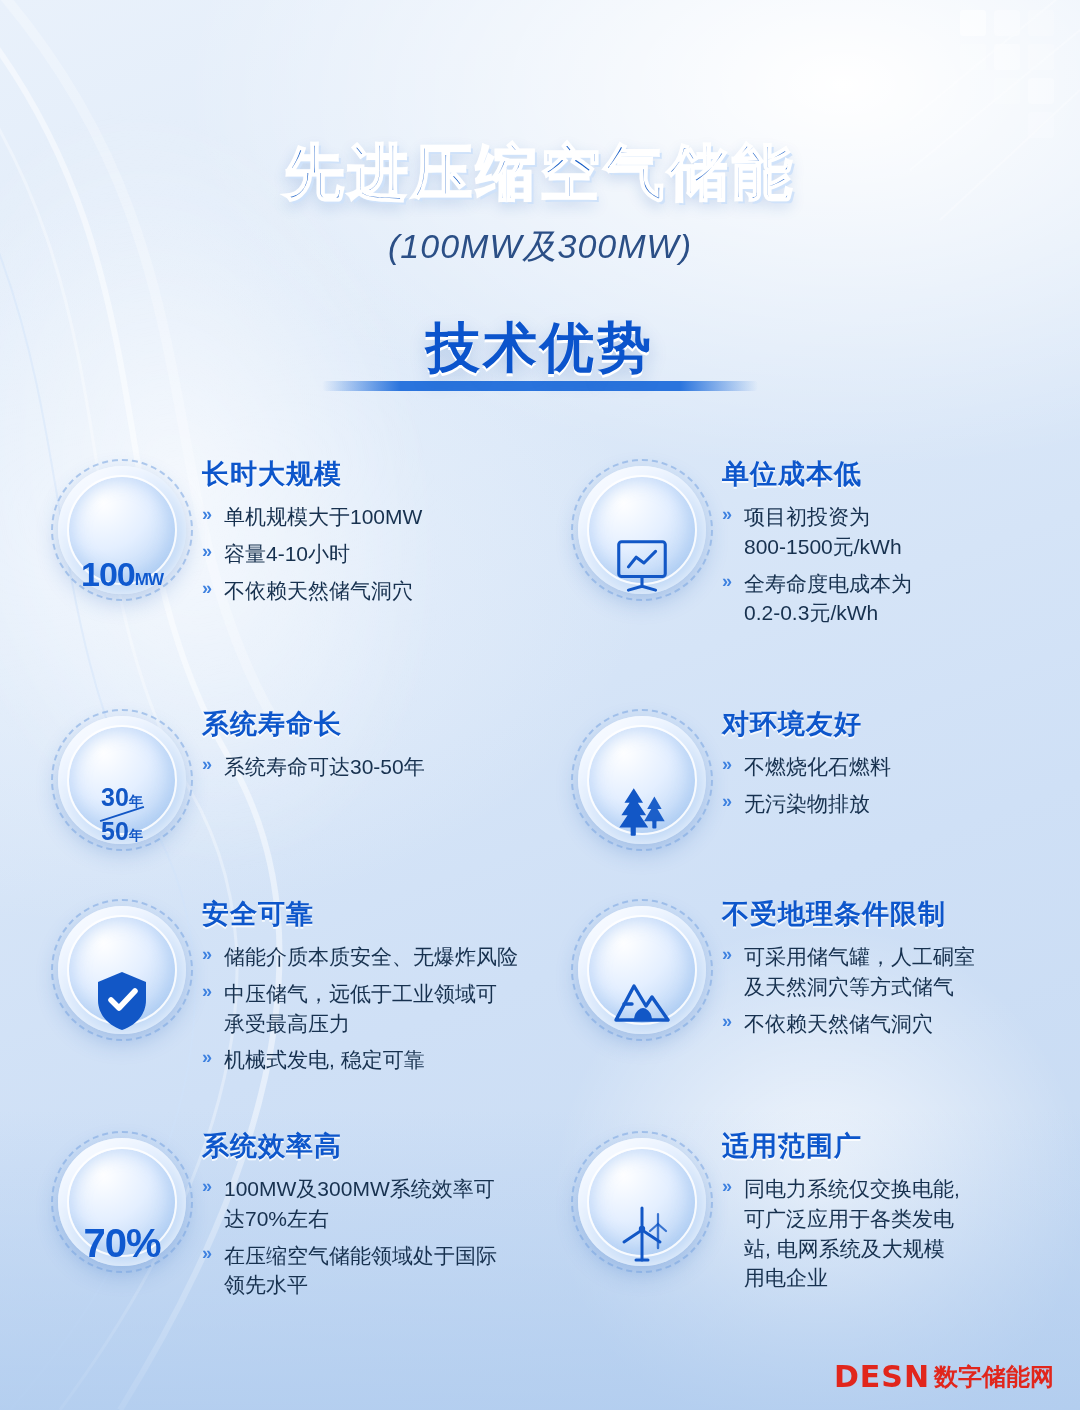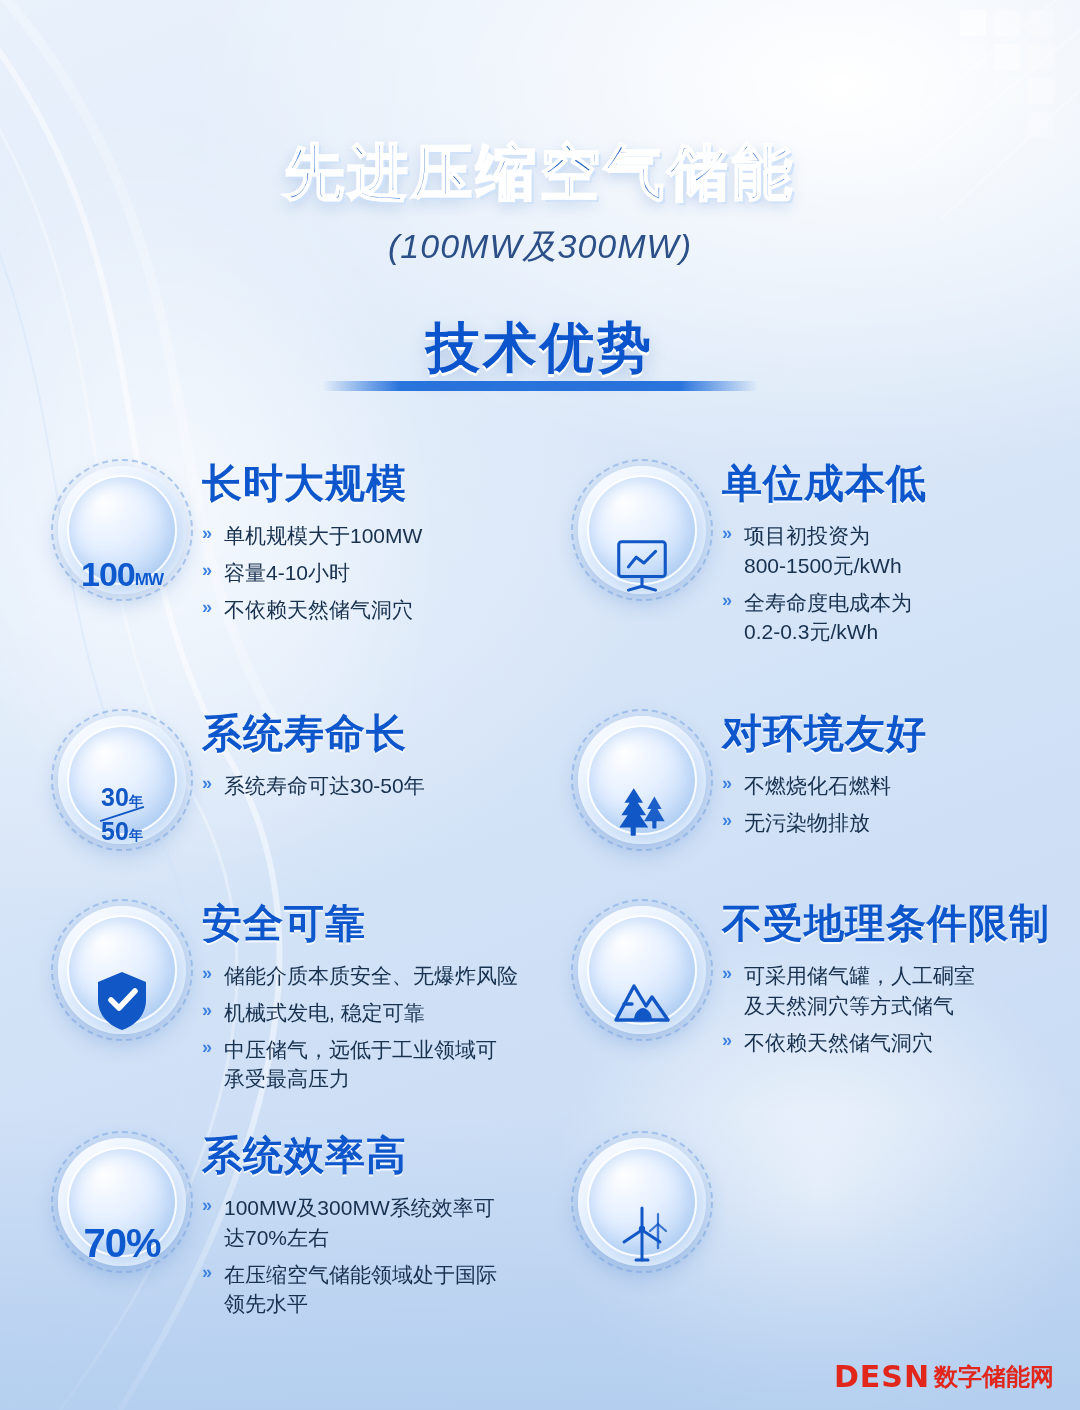--- a/index.html
+++ b/index.html
@@ -110,21 +110,21 @@
   .bubble .num{font-size:34px;letter-spacing:-1px;color:#0f59cf;}
   .bubble .num small{font-size:17px;vertical-align:1px;}
   .bubble .two-line{font-size:25px;line-height:1.05;text-align:center;}
   .bubble .two-line small{font-size:14px;}
   .bubble .two-line .bar{display:block;height:2px;background:#1257c6;width:46px;margin:3px auto;transform:rotate(-18deg);}
   .bubble svg{position:relative;z-index:2;}
 
   
   .txt{padding-left:16px;padding-top:4px;}
   .item-title{
-    font-size:40px;font-weight:bold;color:#0d56cb;letter-spacing:1px;
+    font-size:27px;font-weight:bold;color:#0d56cb;letter-spacing:1px;
     text-shadow:0 2px 0 rgba(255,255,255,.8);
     margin-bottom:10px;
   }
   .bullets{margin:0;padding:0;list-style:none;}
   .bullets li{
     position:relative;
     font-size:21px;line-height:1.42;color:#17314f;
     padding-left:22px;margin-bottom:7px;
     max-width:352px;
   }
@@ -294,23 +294,23 @@
           <svg width="60" height="66" viewBox="0 0 60 66">
             <path d="M30 4 L54 14 V32 C54 48 42 58 30 62 C18 58 6 48 6 32 V14 Z" fill="#1257c6"></path>
             <path d="M19 32 L27 40 L43 23" fill="none" stroke="#ffffff" stroke-width="5.5" stroke-linecap="round" stroke-linejoin="round"></path>
           </svg>
         </div>
       </div>
       <div class="txt">
         <div class="item-title">安全可靠</div>
         <ul class="bullets">
           <li>储能介质本质安全、无爆炸风险</li>
-          <li>机械式发电, 稳定可靠</li>
           <li style="white-space:pre-line">中压储气，远低于工业领域可
 承受最高压力</li>
+          <li>机械式发电, 稳定可靠</li>
         </ul>
       </div>
     </div>
     <div class="cell right">
       <div class="bubble">
         <div class="ring"></div>
           <div class="dash"></div>
           <div class="ring2"></div>
         <div class="inner">
           <svg width="64" height="64" viewBox="0 0 64 64" fill="none" stroke="#1257c6" stroke-width="3.4" stroke-linecap="round" stroke-linejoin="round">
@@ -364,20 +364,29 @@
             <path d="M32 28 L14 40"></path>
             <path d="M32 28 L50 40"></path>
             <circle cx="32" cy="27" r="3.2" fill="#1257c6" stroke="none"></circle>
             <path d="M48 22 L48 46" stroke-width="2.4" opacity=".8"></path>
             <path d="M48 21 L48 12" stroke-width="2.2" opacity=".8"></path>
             <path d="M48 22 L40 29" stroke-width="2.2" opacity=".8"></path>
             <path d="M48 22 L56 29" stroke-width="2.2" opacity=".8"></path>
           </svg>
         </div>
       </div>
+      <div class="txt">
+        <div class="item-title">适用范围广</div>
+        <ul class="bullets">
+          <li style="white-space:pre-line">同电力系统仅交换电能,
+可广泛应用于各类发电
+站, 电网系统及大规模
+用电企业</li>
+        </ul>
+      </div>
     </div>
   </div>
 
 </div>
 
 <div class="footer">
   <span class="desn">DESN</span>
   <span class="cn">数字储能网</span>
 </div>
 

